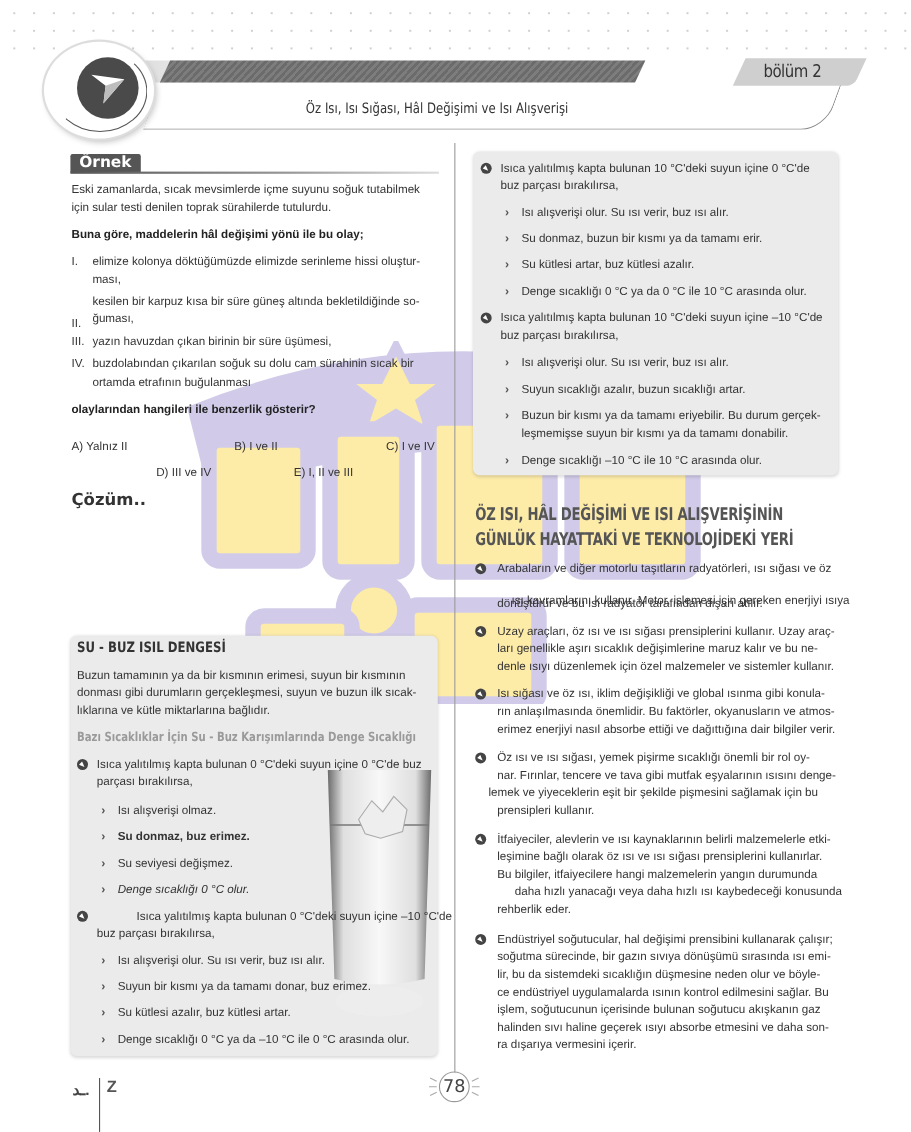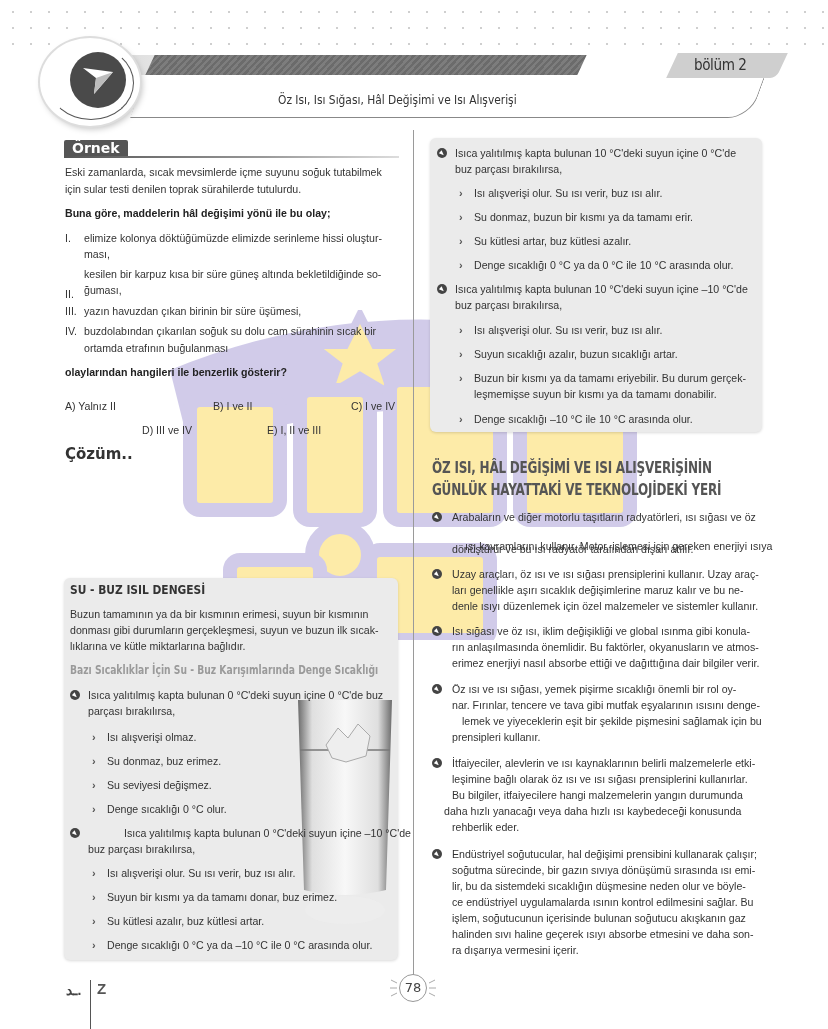--- a/index.html
+++ b/index.html
@@ -68,21 +68,21 @@
 
   
   .rhead { position: absolute; left: 432px; font-family: "DejaVu Sans", sans-serif; font-weight: bold; font-size: 16px; color: #555;
     transform: scaleX(0.75); transform-origin: left; white-space: nowrap; letter-spacing: -0.3px; }
 
   
   .footer-rule { position: absolute; left: 90px; top: 980px; width: 1px; height: 49px; background: #555; }
   .footer-logo1 { position: absolute; left: 66px; top: 982px; font-size: 14px; font-weight: bold; color: #444; }
   .footer-logo2 { position: absolute; left: 97px; top: 980px; font-size: 15px; font-weight: bold; color: #555; }
   .page-num { position: absolute; left: 399px; top: 974px; width: 28px; height: 28px; border-radius: 50%; border: 1.5px solid #999;
-    text-align: center; line-height: 26px; font-size: 13px; color: #444; font-family: "DejaVu Sans", sans-serif; }
+    text-align: center; line-height: 26px; font-size: 16px; color: #444; font-family: "DejaVu Sans", sans-serif; }
   .page-rays { position: absolute; left: 389px; top: 968px; width: 48px; height: 40px; }
 </style>
 </head>
 <body>
 
 <div class="dots"></div>
 
 <div class="header-bar-fade"></div>
 <div class="header-bar"></div>
 <div class="header-frame"></div>
@@ -166,25 +166,25 @@
   <path d="M30 45 L42 28 L52 38 L62 24 L74 36 L70 56 L50 62 L36 58 Z" fill="#eee" stroke="#aaa"></path>
   <ellipse cx="49" cy="210" rx="40" ry="14" fill="#eee" opacity="0.6"></ellipse>
 </svg>
 
 <div class="bul" style="left:70px;top:690px;"></div>
 <div class="t" style="left:88px;top:689px;">Isıca yalıtılmış kapta bulunan 0 °C'deki suyun içine 0 °C'de buz</div>
 <div class="t" style="left:88px;top:705px;">parçası bırakılırsa,</div>
 <div class="arr" style="left:92px;top:731px;">›</div>
 <div class="t" style="left:107px;top:731px;">Isı alışverişi olmaz.</div>
 <div class="arr" style="left:92px;top:755px;">›</div>
-<div class="t" style="left:107px;top:755px;">Su donmaz, buz erimez.</div>
+<div class="t" style="left:107px;top:755px;font-weight:bold;">Su donmaz, buz erimez.</div>
 <div class="arr" style="left:92px;top:779px;">›</div>
 <div class="t" style="left:107px;top:779px;">Su seviyesi değişmez.</div>
 <div class="arr" style="left:92px;top:803px;">›</div>
-<div class="t" style="left:107px;top:803px;">Denge sıcaklığı 0 °C olur.</div>
+<div class="t" style="left:107px;top:803px;font-style:italic;">Denge sıcaklığı 0 °C olur.</div>
 
 <div class="bul" style="left:70px;top:828px;"></div>
 <div class="t" style="left:88px;top:827px;margin-left:36px;">Isıca yalıtılmış kapta bulunan 0 °C'deki suyun içine –10 °C'de</div>
 <div class="t" style="left:88px;top:843px;">buz parçası bırakılırsa,</div>
 <div class="arr" style="left:92px;top:867px;">›</div>
 <div class="t" style="left:107px;top:867px;">Isı alışverişi olur. Su ısı verir, buz ısı alır.</div>
 <div class="arr" style="left:92px;top:891px;">›</div>
 <div class="t" style="left:107px;top:891px;">Suyun bir kısmı ya da tamamı donar, buz erimez.</div>
 <div class="arr" style="left:92px;top:915px;">›</div>
 <div class="t" style="left:107px;top:915px;">Su kütlesi azalır, buz kütlesi artar.</div>
@@ -231,28 +231,28 @@
 <div class="t" style="left:452px;top:600px;">denle ısıyı düzenlemek için özel malzemeler ve sistemler kullanır.</div>
 
 <div class="bul" style="left:432px;top:626px;"></div>
 <div class="t" style="left:452px;top:625px;">Isı sığası ve öz ısı, iklim değişikliği ve global ısınma gibi konula-</div>
 <div class="t" style="left:452px;top:641px;">rın anlaşılmasında önemlidir. Bu faktörler, okyanusların ve atmos-</div>
 <div class="t" style="left:452px;top:657px;">erimez enerjiyi nasıl absorbe ettiği ve dağıttığına dair bilgiler verir.</div>
 
 <div class="bul" style="left:432px;top:684px;"></div>
 <div class="t" style="left:452px;top:683px;">Öz ısı ve ısı sığası, yemek pişirme sıcaklığı önemli bir rol oy-</div>
 <div class="t" style="left:452px;top:699px;text-align:right;">nar. Fırınlar, tencere ve tava gibi mutfak eşyalarının ısısını denge-</div>
-<div class="t" style="left:462px;top:715px;">lemek ve yiyeceklerin eşit bir şekilde pişmesini sağlamak için bu</div>
+<div class="t" style="left:444px;top:715px;">lemek ve yiyeceklerin eşit bir şekilde pişmesini sağlamak için bu</div>
 <div class="t" style="left:452px;top:731px;">prensipleri kullanır.</div>
 
 <div class="bul" style="left:432px;top:758px;"></div>
 <div class="t" style="left:452px;top:757px;">İtfaiyeciler, alevlerin ve ısı kaynaklarının belirli malzemelerle etki-</div>
 <div class="t" style="left:452px;top:773px;">leşimine bağlı olarak öz ısı ve ısı sığası prensiplerini kullanırlar.</div>
 <div class="t" style="left:452px;top:789px;">Bu bilgiler, itfaiyecilere hangi malzemelerin yangın durumunda</div>
-<div class="t" style="left:444px;top:805px;">daha hızlı yanacağı veya daha hızlı ısı kaybedeceği konusunda</div>
+<div class="t" style="left:468px;top:805px;">daha hızlı yanacağı veya daha hızlı ısı kaybedeceği konusunda</div>
 <div class="t" style="left:452px;top:821px;">rehberlik eder.</div>
 
 <div class="bul" style="left:432px;top:849px;"></div>
 <div class="t" style="left:452px;top:848px;">Endüstriyel soğutucular, hal değişimi prensibini kullanarak çalışır;</div>
 <div class="t" style="left:452px;top:864px;">soğutma sürecinde, bir gazın sıvıya dönüşümü sırasında ısı emi-</div>
 <div class="t" style="left:452px;top:880px;">lir, bu da sistemdeki sıcaklığın düşmesine neden olur ve böyle-</div>
 <div class="t" style="left:452px;top:896px;">ce endüstriyel uygulamalarda ısının kontrol edilmesini sağlar. Bu</div>
 <div class="t" style="left:452px;top:912px;">işlem, soğutucunun içerisinde bulunan soğutucu akışkanın gaz</div>
 <div class="t" style="left:452px;top:928px;">halinden sıvı haline geçerek ısıyı absorbe etmesini ve daha son-</div>
 <div class="t" style="left:452px;top:944px;">ra dışarıya vermesini içerir.</div>

